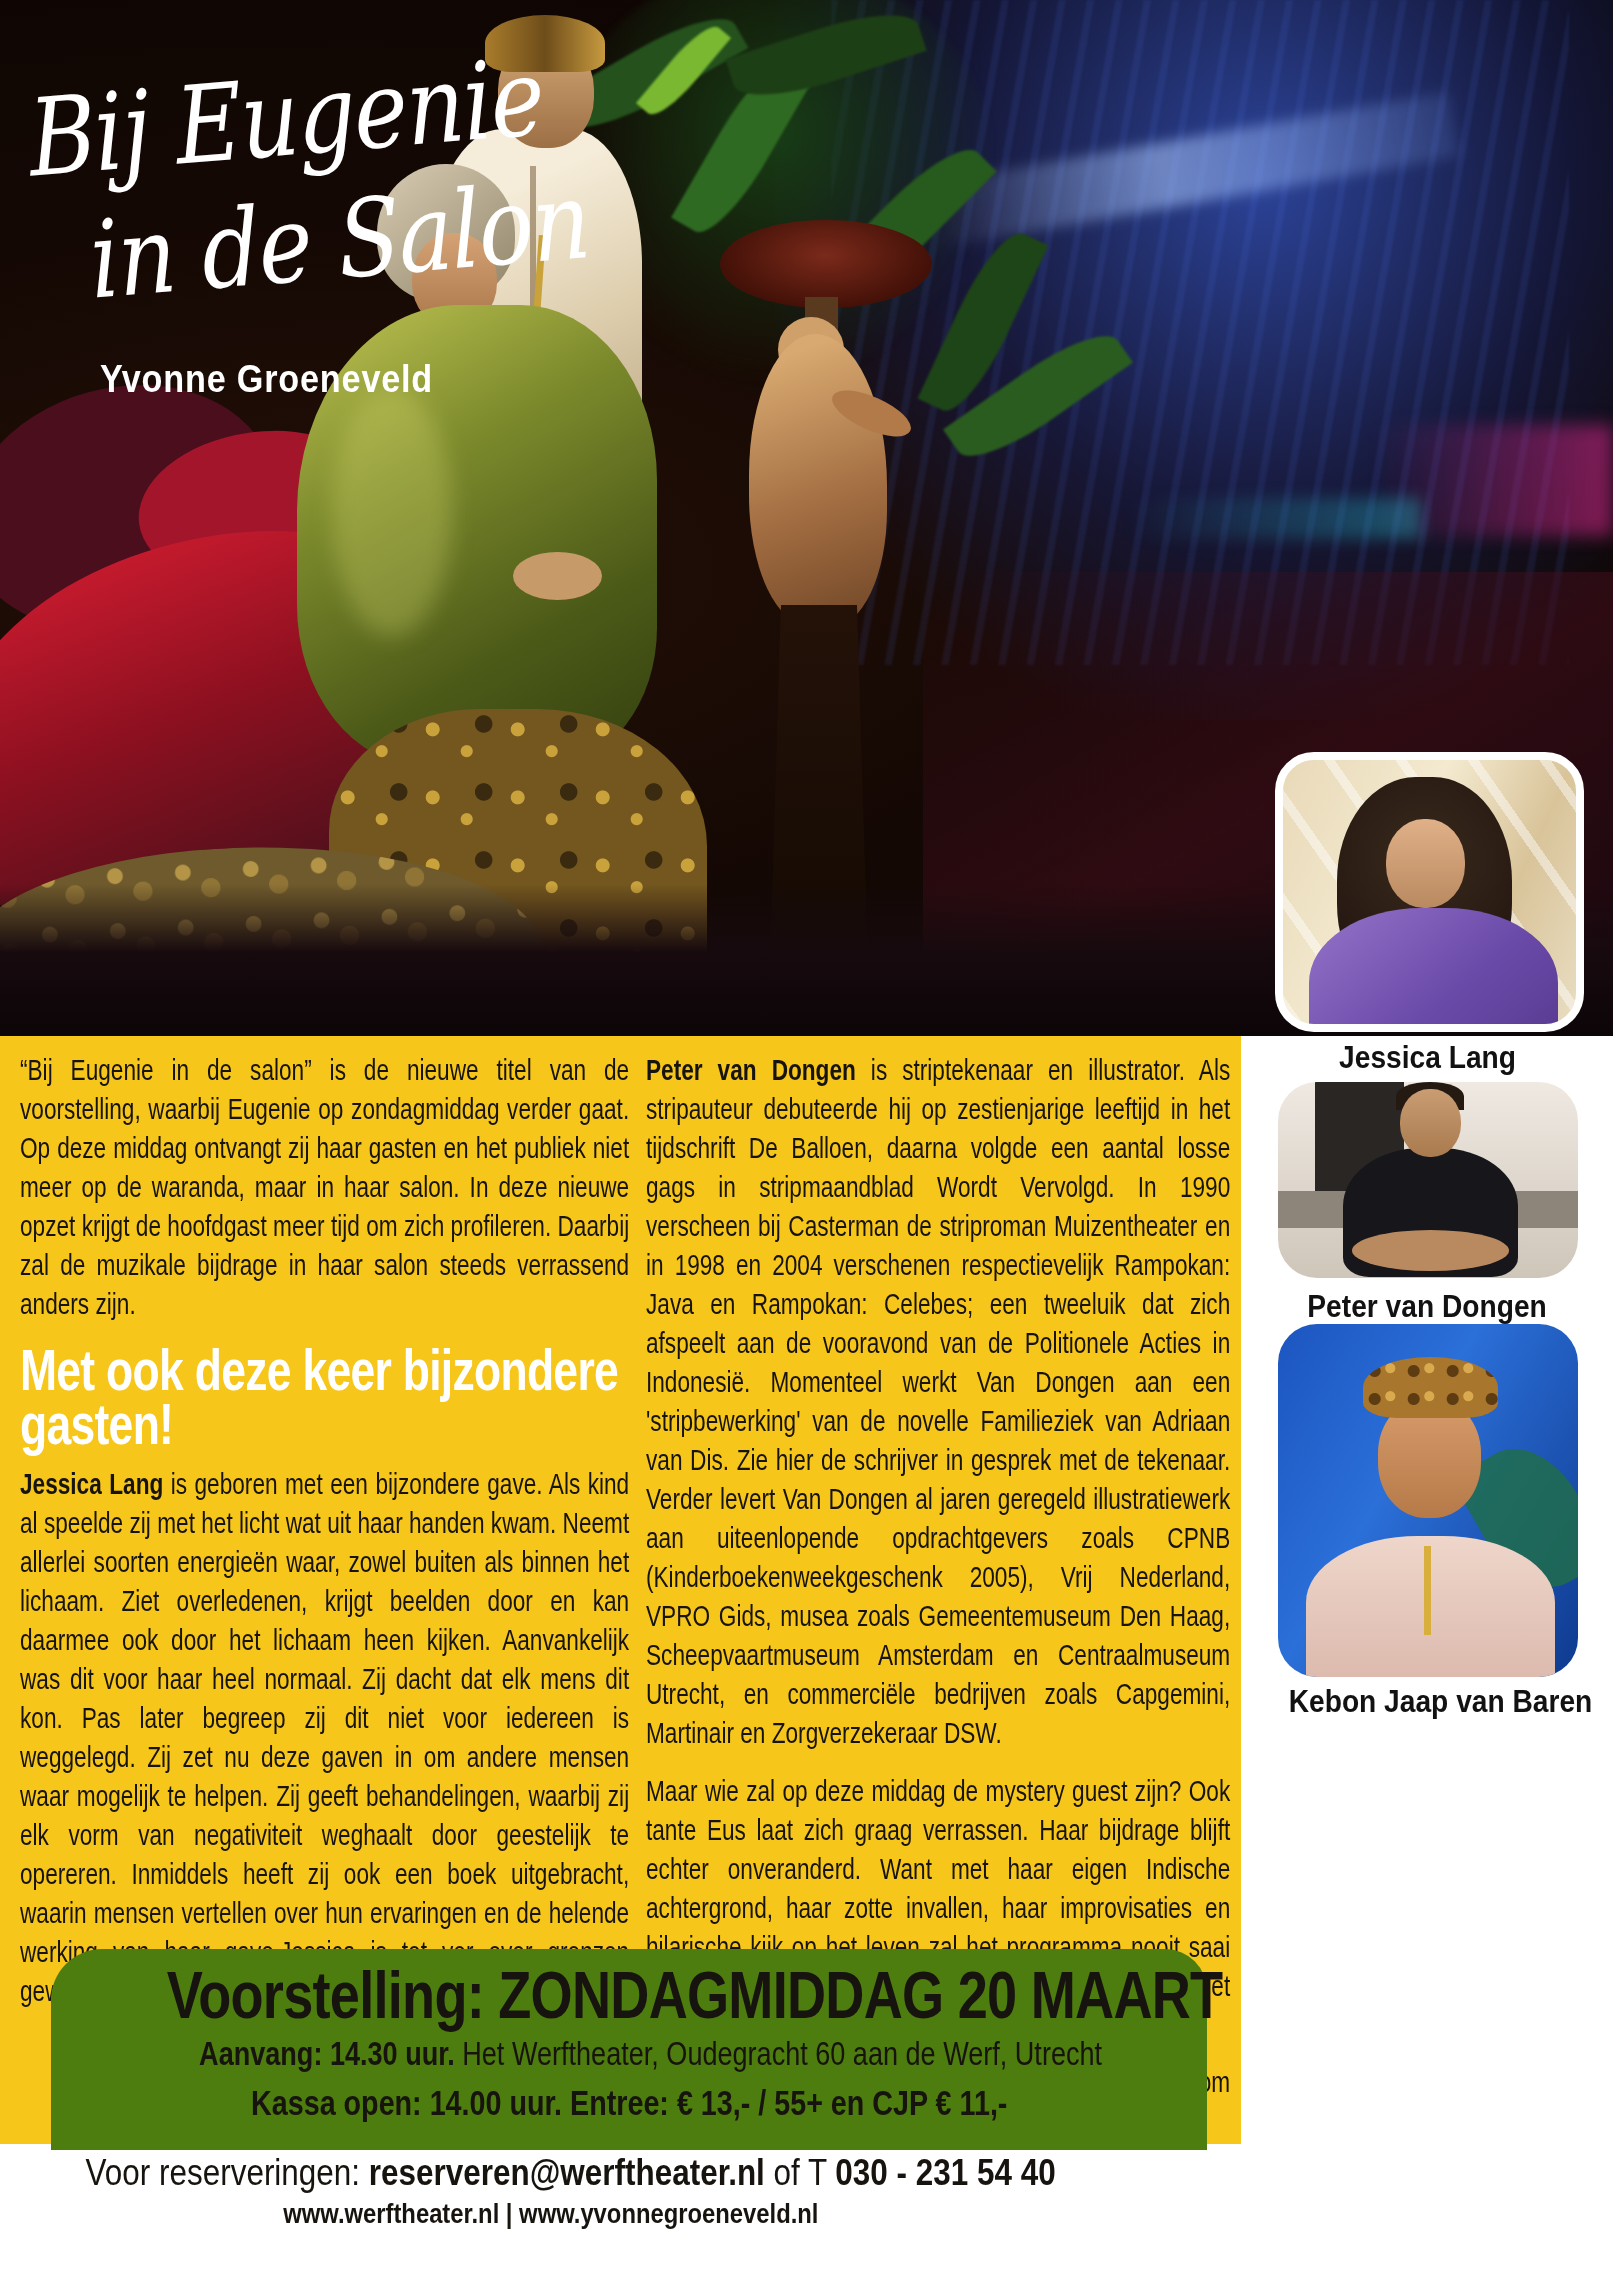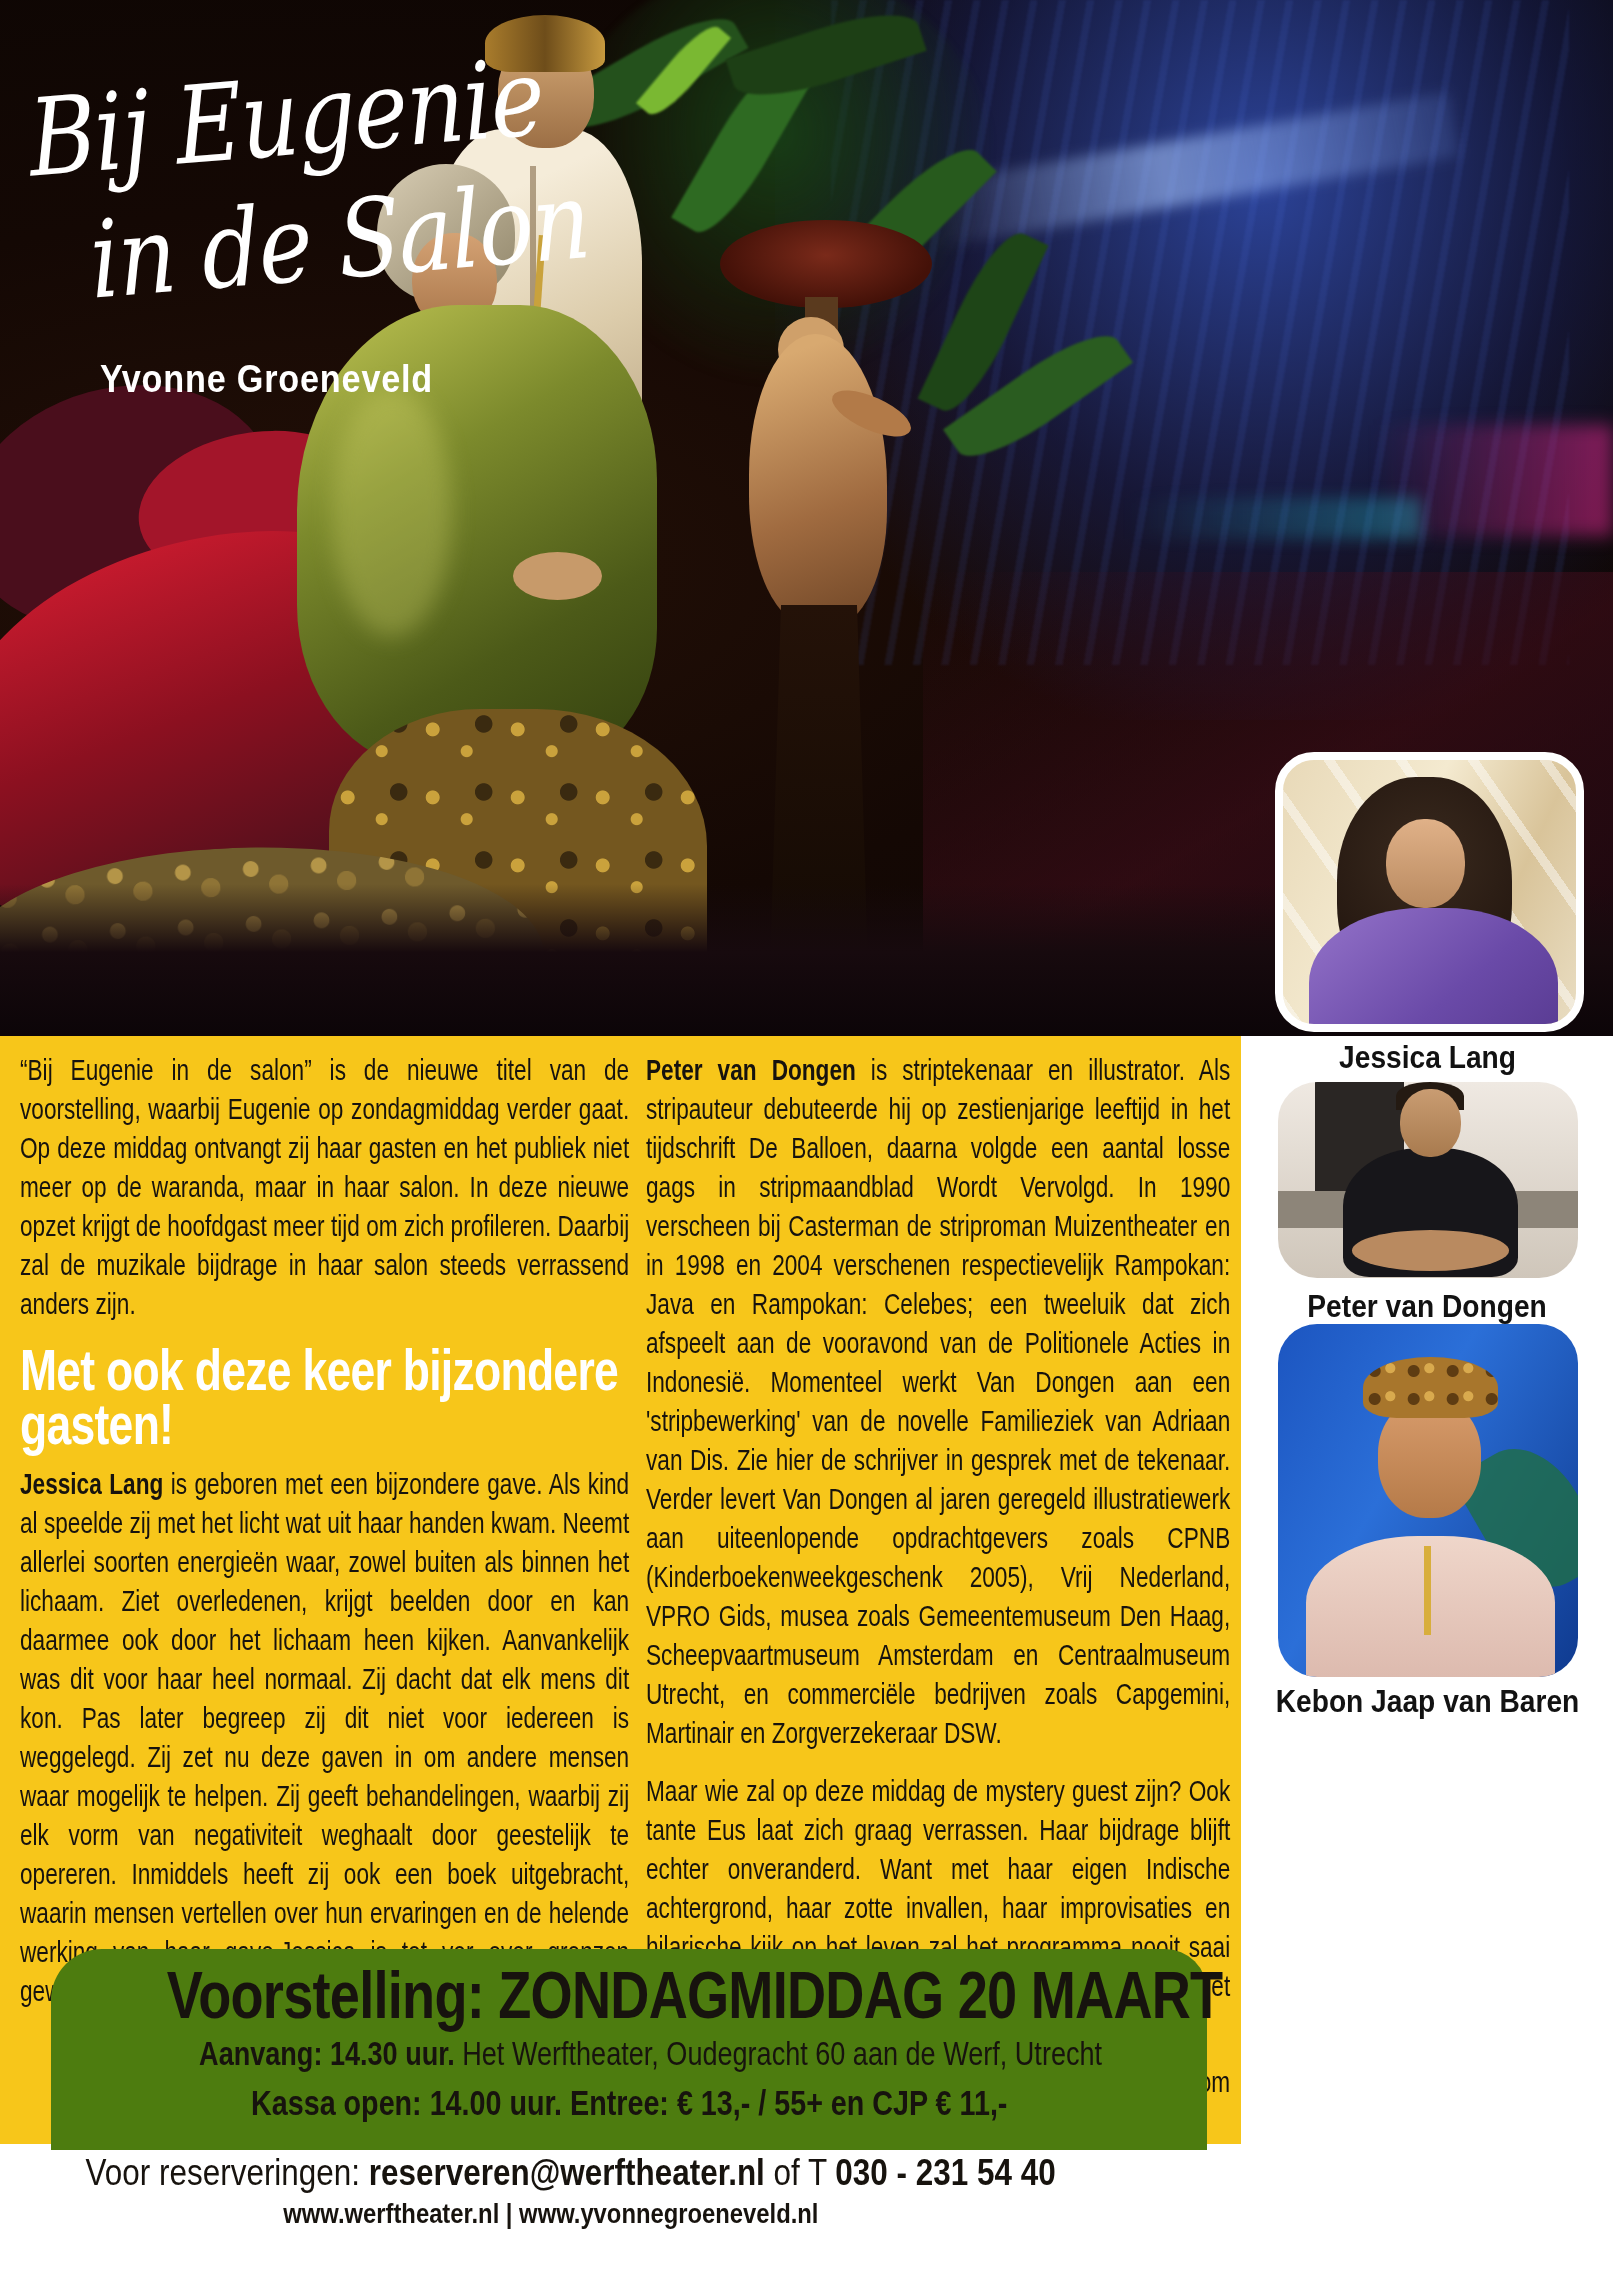--- a/index.html
+++ b/index.html
@@ -252,21 +252,21 @@
   </div>
   <div class="side-label" style="top:1288px;"><span>Peter van Dongen</span></div>
 
   <div class="photo ph-kebon">
     <div class="kebon-leafy"></div>
     <div class="kebon-shirt"></div>
     <div class="kebon-face"></div>
     <div class="kebon-hat"></div>
     <div class="kebon-chain"></div>
   </div>
-  <div class="side-label" style="top:1683px;"><span>Kebon Jaap van Baren</span></div>
+  <div class="side-label" style="top:1683px;text-align:right;"><span>Kebon Jaap van Baren</span></div>
 
 
   <div class="white-box">
     <div class="ev1"><span class="squeeze">Voorstelling: ZONDAGMIDDAG 20 MAART</span></div>
     <div class="ev2"><span class="squeeze"><b>Aanvang: 14.30 uur.</b><span> Het Werftheater, Oudegracht 60 aan de Werf, Utrecht</span></span></div>
     <div class="ev3"><span class="squeeze">Kassa open: 14.00 uur. Entree: € 13,- / 55+ en CJP € 11,-</span></div>
   </div>
 
   <div class="evline ev4">
     <span class="squeeze"><span>Voor reserveringen: </span><b>reserveren@werftheater.nl</b><span> of T </span><b>030 - 231 54 40</b></span>

